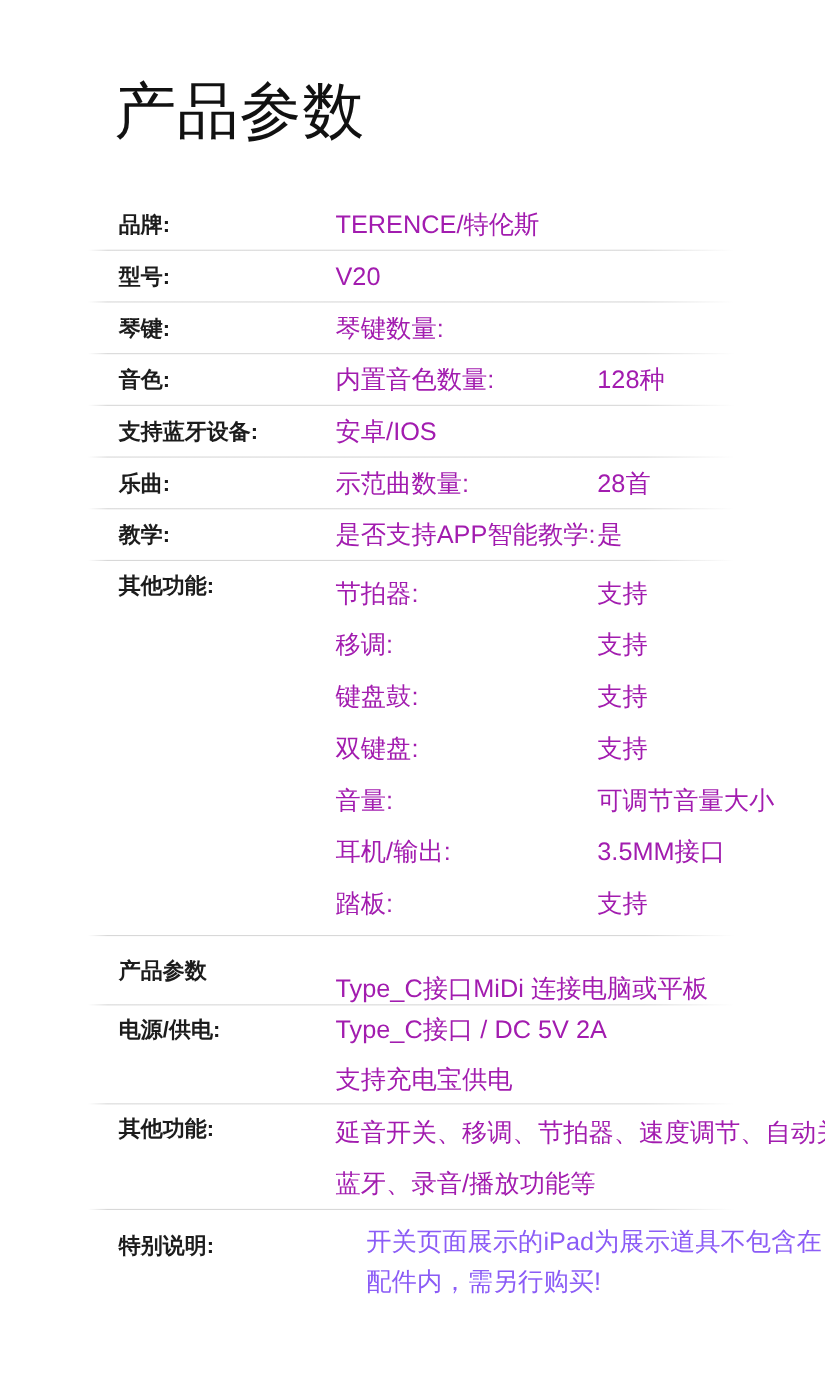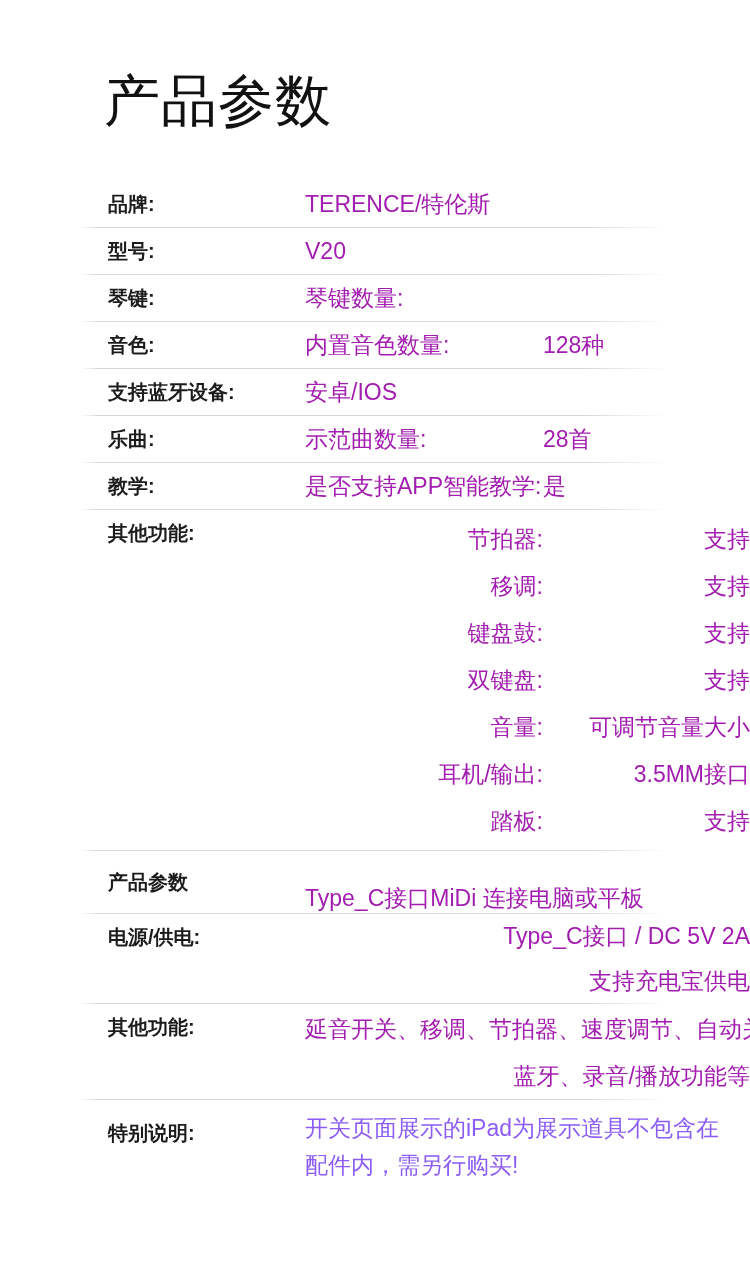--- a/index.html
+++ b/index.html
@@ -61,32 +61,32 @@
     color: #1c1c1c;
     white-space: nowrap;
   }
   .gray {
     font-size: 23px;
     font-weight: 400;
     color: #a21caf;
     white-space: nowrap;
   }
   .section .label { line-height: 47px; }
-  .sublist { width: 445px; text-align: right; }
+  .sublist { width: 445px; }
   .subrow {
     display: grid;
     grid-template-columns: 238px auto;
     align-items: center;
     height: 47px;
   }
   .features-list { padding-top: 6px; padding-bottom: 6px; }
   .power-list .subrow { height: 45px; }
   .power-label { line-height: 45px; }
   .lines-list { padding-top: 2px; }
-  .note-row { align-items: start; padding-top: 10px; padding-bottom: 24px; }
+  .note-row { align-items: start; padding-top: 10px; padding-bottom: 24px; gap: 28px; }
   .note-text {
     width: 437px;
     font-size: 23px;
     color: #8b5cf6;
     line-height: 37px;
     white-space: normal;
   }
   .note-label { line-height: 37px; }
 </style>
 </head>

